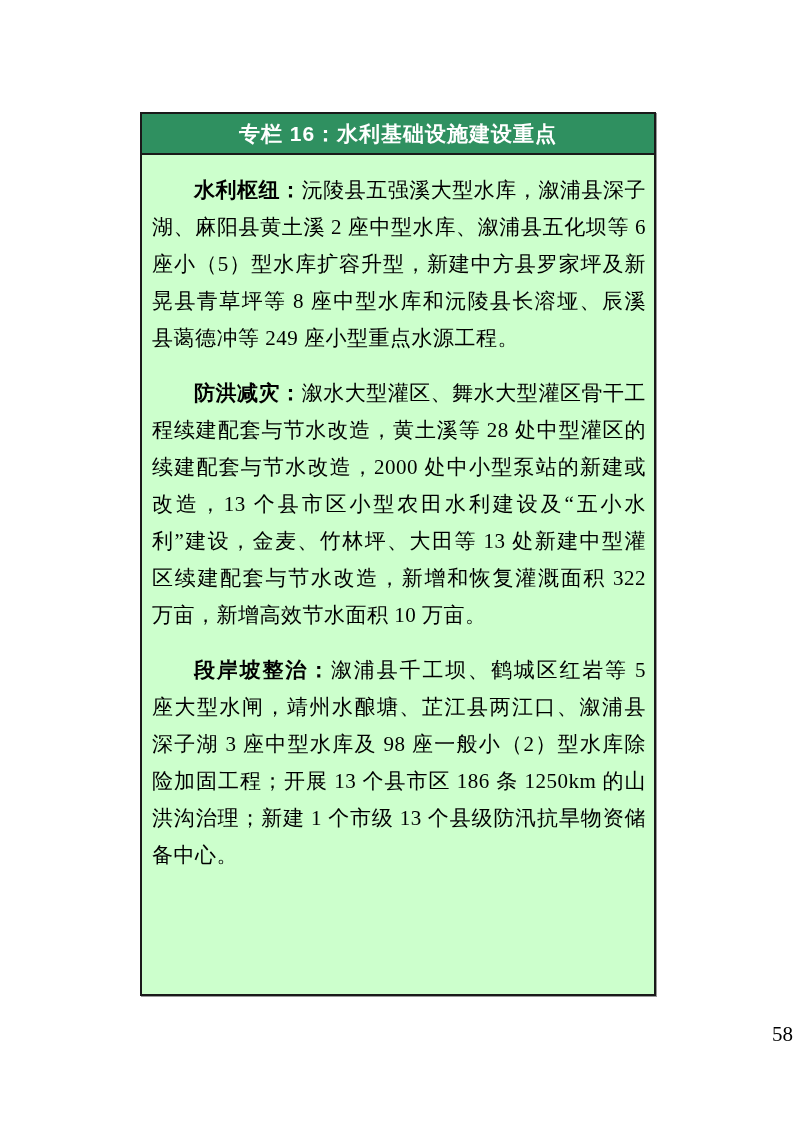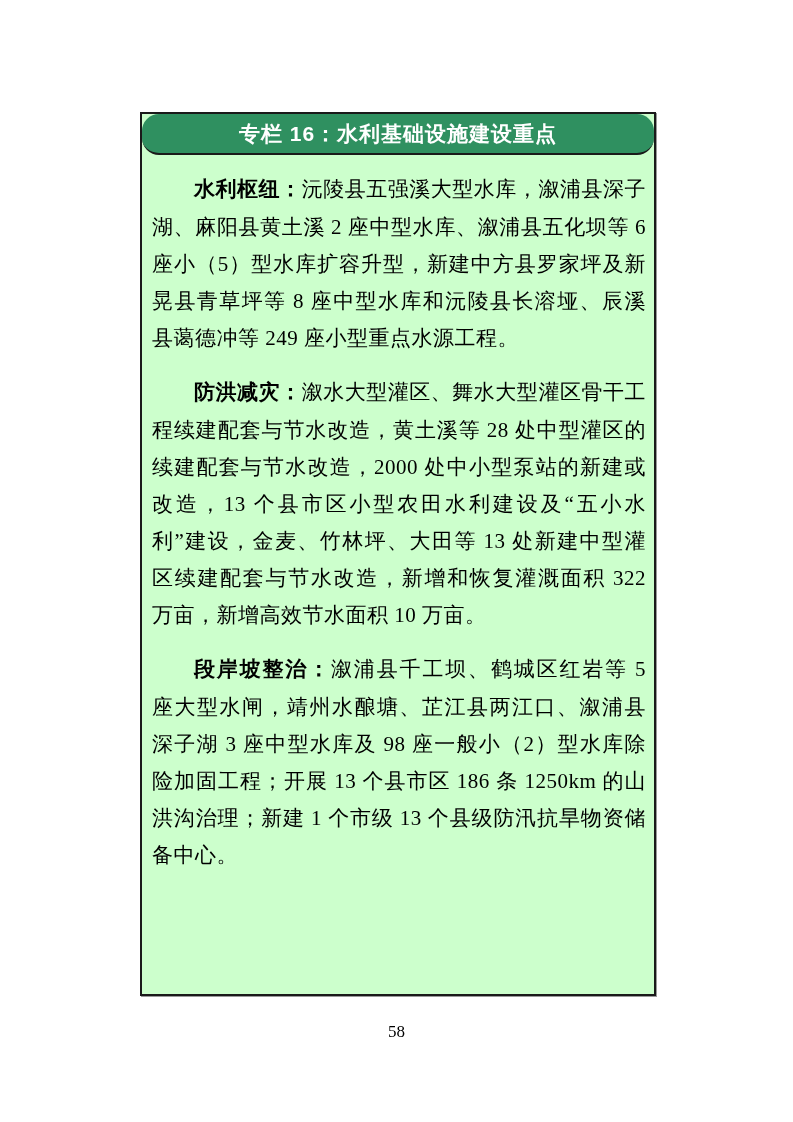--- a/index.html
+++ b/index.html
@@ -23,21 +23,20 @@
     box-shadow: 1px 1px 0 0 #9a9a9a;
     background: var(--body-bg, #ccffcc);
   }
   .panel-header {
     height: 41px;
     background: var(--header-bg, #2f9060);
     border-bottom: 2px solid var(--border, #1a1a1a);
     display: flex;
     align-items: center;
     justify-content: center;
-    border-radius: 17px;
   }
   .panel-title {
     color: var(--title-color, #ffffff);
     font-family: "Liberation Sans", sans-serif;
     font-weight: bold;
     font-size: 21px;
     letter-spacing: 1px;
   }
   .panel-body {
     padding: 16px 8px 0 10px;
@@ -46,29 +45,29 @@
     line-height: 37px;
     text-align: justify;
     letter-spacing: 0.5px;
   }
   .panel-body p {
     text-indent: 2em;
     margin-bottom: 17px;
   }
   .sec-label {
     font-weight: bold;
-    font-family: Liberation Mono, monospace;
+    font-family: Liberation Sans, sans-serif;
   }
   .page-number {
     position: absolute;
     left: 0;
     top: 1022px;
     width: 100%;
-    text-align: center;
-    font-size: 17px;
+    text-align: right;
+    font-size: 21px;
     color: #000000;
     font-family: "Liberation Serif", serif;
   }
 </style>
 </head>
 <body>
 
 <div class="page">
 
   <div class="panel">

